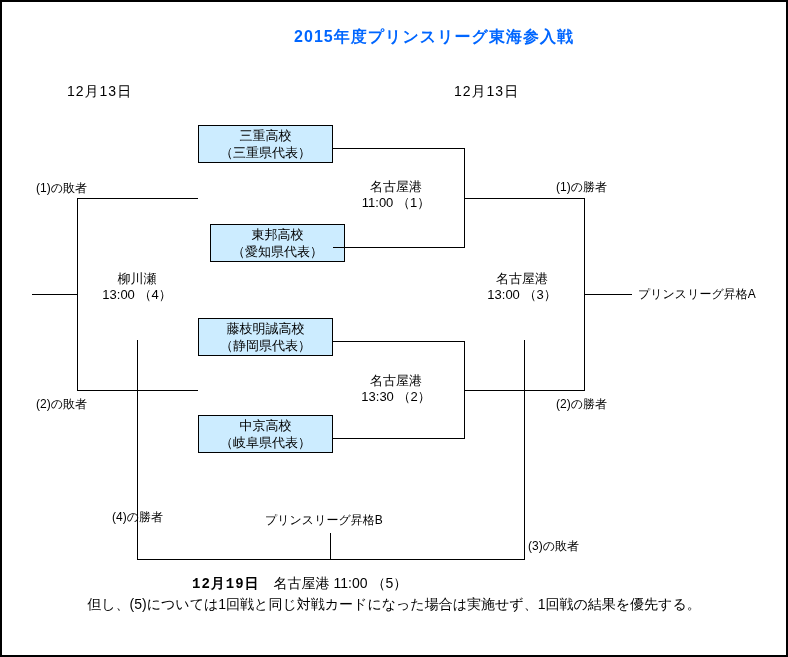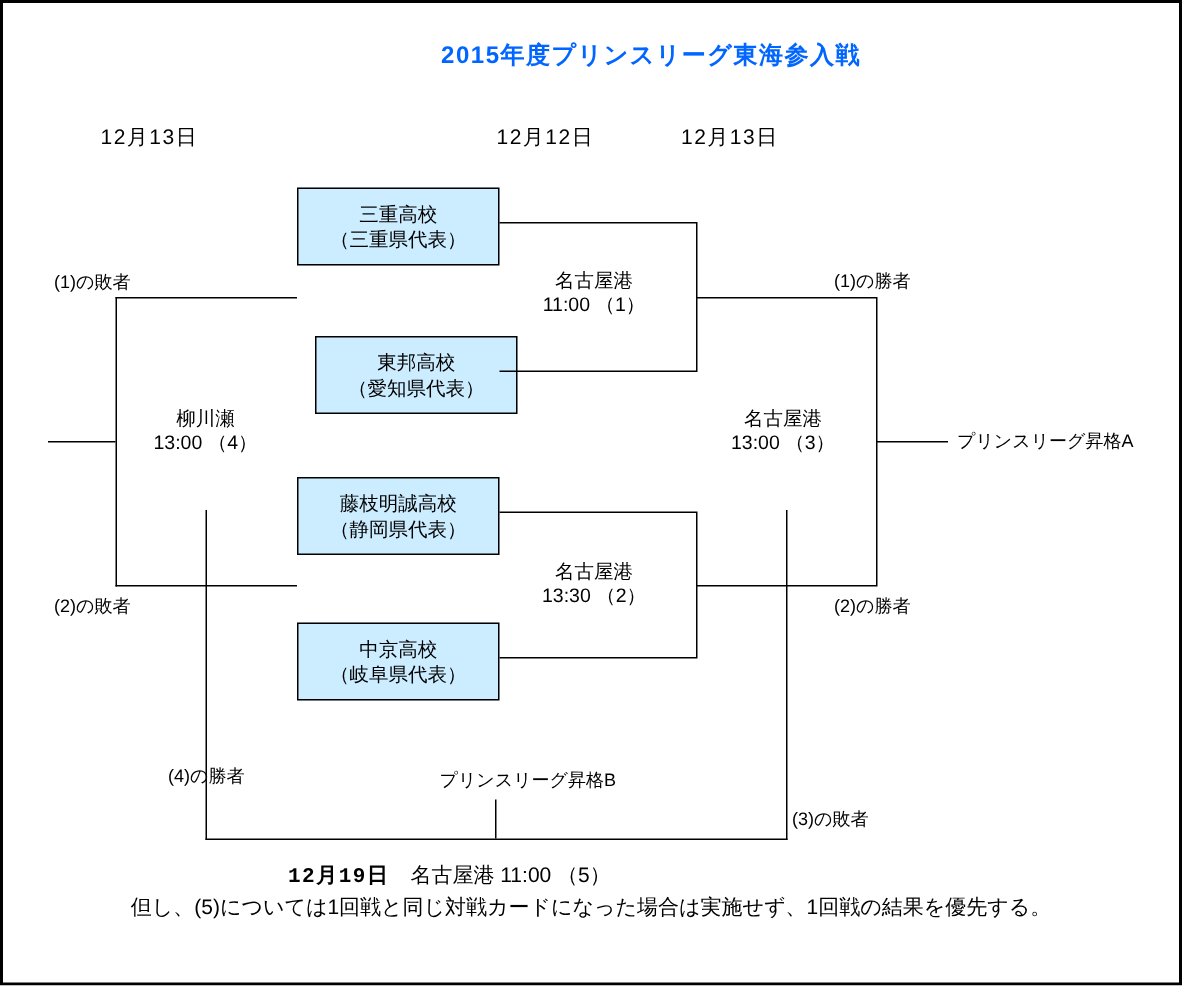--- a/index.html
+++ b/index.html
@@ -22,21 +22,21 @@
     letter-spacing:1px;
     padding-left:40px;
   }
   .date-header{
     top:81px;width:130px;
     text-align:left;
     font-size:14px;font-weight:normal;
     letter-spacing:1px;
   }
   .team-box{
-    left:196px;width:135px;height:52px;
+    left:196px;width:135px;height:38px;
     box-sizing:border-box;
     border:1px solid var(--c-line,#000);
     background:var(--c-fill,#CCECFF);
     display:flex;flex-direction:column;
     align-items:center;justify-content:center;
     font-size:13px;line-height:17px;
     text-align:center;
   }
   .match-label{
     width:150px;
@@ -61,21 +61,20 @@
   }
 </style>
 </head>
 <body>
 
 <div id="canvas">
 
   <div class="abs title">2015年度プリンスリーグ東海参入戦</div>
 
   <div class="abs date-header" style="left:65px;">12月13日</div>
-  <div class="abs date-header" style="left:329px;">12月12日</div>
   <div class="abs date-header" style="left:452px;">12月13日</div>
 
   <div class="abs team-box" style="top:123px;">
     <div>三重高校</div>
     <div>（三重県代表）</div>
   </div>
   <div class="abs team-box" style="top:222px;margin-left:12px;">
     <div>東邦高校</div>
     <div>（愛知県代表）</div>
   </div>
@@ -105,21 +104,21 @@
     <div>13:00 （4）</div>
   </div>
 
   <div class="abs side-label" style="left:34px;top:179px;">(1)の敗者</div>
   <div class="abs side-label" style="left:34px;top:395px;">(2)の敗者</div>
   <div class="abs side-label" style="left:554px;top:178px;">(1)の勝者</div>
   <div class="abs side-label" style="left:554px;top:395px;">(2)の勝者</div>
   <div class="abs side-label" style="left:64px;top:508px;margin-left:46px;">(4)の勝者</div>
   <div class="abs side-label" style="left:526px;top:537px;">(3)の敗者</div>
   <div class="abs side-label" style="left:636px;top:285px;">プリンスリーグ昇格A</div>
-  <div class="abs side-label" style="left:263px;top:511px;margin-left:28px;">プリンスリーグ昇格B</div>
+  <div class="abs side-label" style="left:263px;top:511px;">プリンスリーグ昇格B</div>
 
   <div class="abs hline" style="left:331px;top:146px;width:131px;"></div>
   <div class="abs hline" style="left:331px;top:245px;width:131px;"></div>
   <div class="abs vline" style="left:462px;top:146px;height:100px;"></div>
   <div class="abs hline" style="left:462px;top:196px;width:120px;"></div>
 
   <div class="abs hline" style="left:331px;top:339px;width:131px;"></div>
   <div class="abs hline" style="left:331px;top:436px;width:131px;"></div>
   <div class="abs vline" style="left:462px;top:339px;height:98px;"></div>
   <div class="abs hline" style="left:462px;top:388px;width:120px;"></div>

